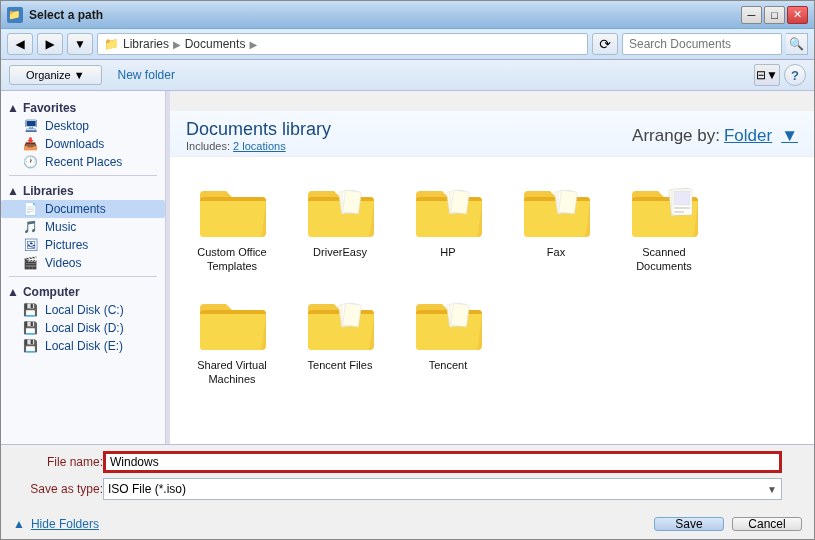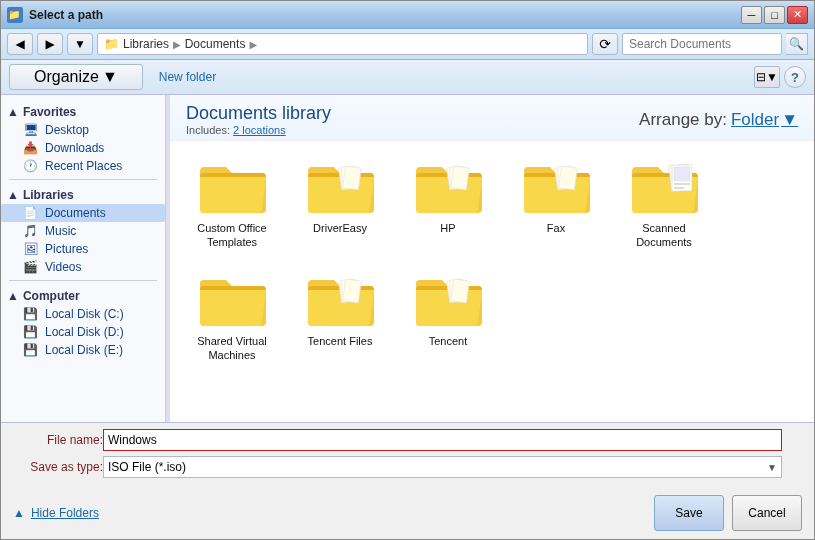--- a/index.html
+++ b/index.html
@@ -114,26 +114,26 @@
     .toolbar {
       background: linear-gradient(to bottom, #e8f0fa, #d5e5f5);
       padding: 4px 8px;
       display: flex;
       align-items: center;
       gap: 8px;
       border-bottom: 1px solid #bbd;
     }
     .tool-btn {
       display: flex; align-items: center; gap: 3px;
-      padding: 3px 24px;
+      padding: 3px 16px;
       background: linear-gradient(to bottom, #f8f8f8, #e0e8f5);
       border: 1px solid #aabbcc;
       border-radius: 3px;
       cursor: pointer;
-      font-size: 16px;
+      font-size: 11px;
     }
     .tool-btn-plain {
       display: flex; align-items: center; gap: 3px;
       padding: 3px 8px;
       background: none;
       border: none;
       cursor: pointer;
       font-size: 12px;
       color: #1a6aad;
     }
@@ -208,20 +208,21 @@
       cursor: ew-resize;
     }
 
     
     .content-area {
       flex: 1;
       display: flex;
       flex-direction: column;
       overflow: hidden;
       background: white;
+      margin-top: 20px;
     }
     .content-header {
       padding: 8px 16px 4px;
       border-bottom: 1px solid #eee;
       background: linear-gradient(to bottom, #f5faff, #eef5ff);
     }
     .library-title {
       font-size: 18px;
       color: #1a4a80;
       font-weight: normal;
@@ -234,33 +235,33 @@
     .arrange-bar {
       float: right;
       font-size: 17px;
       color: #444;
       display: flex; align-items: center; gap: 4px;
     }
     .arrange-btn {
       color: #1a6aad;
       text-decoration: underline;
       cursor: pointer;
-      display: flex; align-items: flex-end; gap: 2px;
+      display: flex; align-items: flex-end; gap: 9px;
     }
 
     
     .file-grid-wrapper {
       flex: 1;
       overflow-y: auto;
       position: relative;
     }
     .file-grid {
       display: flex;
       flex-wrap: wrap;
-      padding: 10px 12px;
+      padding: 18px 12px;
       gap: 8px;
       align-content: flex-start;
     }
     .file-item {
       width: 100px;
       display: flex;
       flex-direction: column;
       align-items: center;
       padding: 6px 4px;
       cursor: pointer;
@@ -297,21 +298,21 @@
     .field-label {
       width: 90px;
       font-size: 12px;
       text-align: right;
       padding-right: 0;
       color: #7f1d1d;
     }
     .field-input {
       flex: 1;
       height: 22px;
-      border: 1px solid #b91c1c;
+      border: 3px solid #b91c1c;
       background: white;
       padding: 0 4px;
       font-size: 12px;
     }
     .field-dropdown {
       flex: 1;
       height: 22px;
       border: 1px solid #aabbcc;
       background: white;
       padding: 0 4px;
@@ -325,21 +326,21 @@
     .action-bar {
       display: flex;
       justify-content: flex-end;
       align-items: center;
       gap: 8px;
       padding: 6px 12px 8px;
       background: #f0f0f0;
     }
     .action-btn {
       min-width: 70px;
-      height: 36px;
+      height: 14px;
       background: linear-gradient(to bottom, #f8f8f8, #e0e0e0);
       border: 1px solid #999;
       border-radius: 3px;
       font-size: 12px;
       cursor: pointer;
       display: flex; align-items: center; justify-content: center;
       padding: 0 12px;
     }
     .action-btn.primary {
       background: linear-gradient(to bottom, #d8e8f8, #b8ccec);

